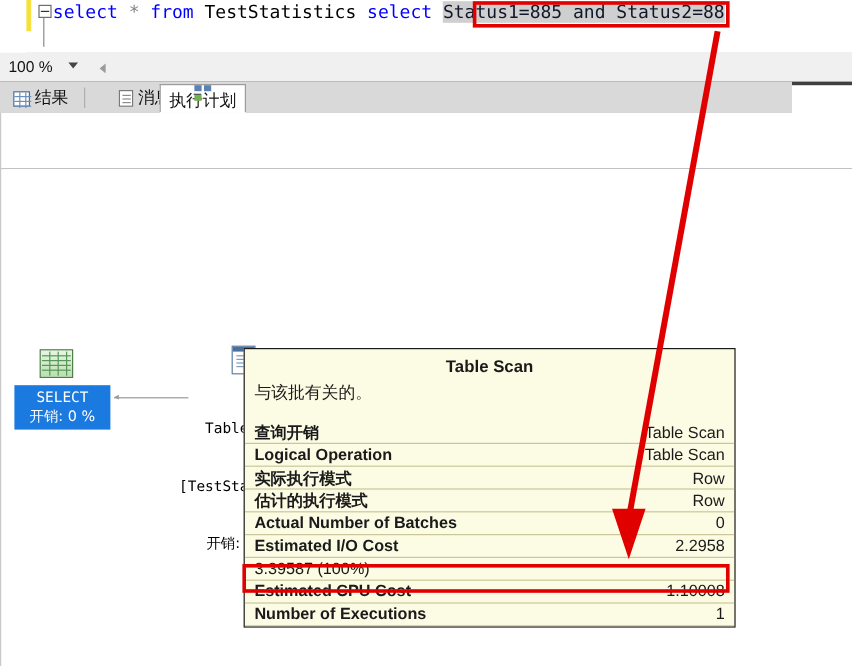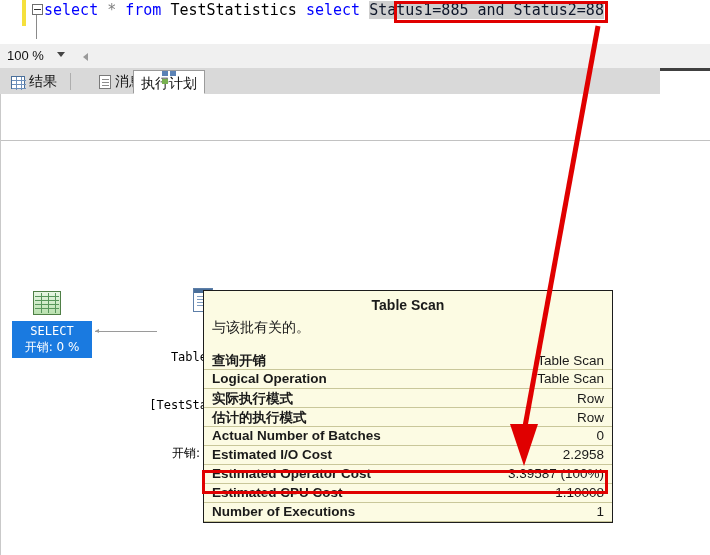--- a/index.html
+++ b/index.html
@@ -462,21 +462,20 @@
           </div>
           <div class="tt-row">
             <span class="k">Actual Number of Batches</span>
             <span class="v">0</span>
           </div>
           <div class="tt-row">
             <span class="k">Estimated I/O Cost</span>
             <span class="v">2.2958</span>
           </div>
           <div class="tt-row">
-            <span class="k">Estimated Operator Cost</span>
             <span class="v">3.39587 (100%)</span>
           </div>
           <div class="tt-row">
             <span class="k">Estimated CPU Cost</span>
             <span class="v">1.10008</span>
           </div>
           <div class="tt-row">
             <span class="k">Number of Executions</span>
             <span class="v">1</span>
           </div>

